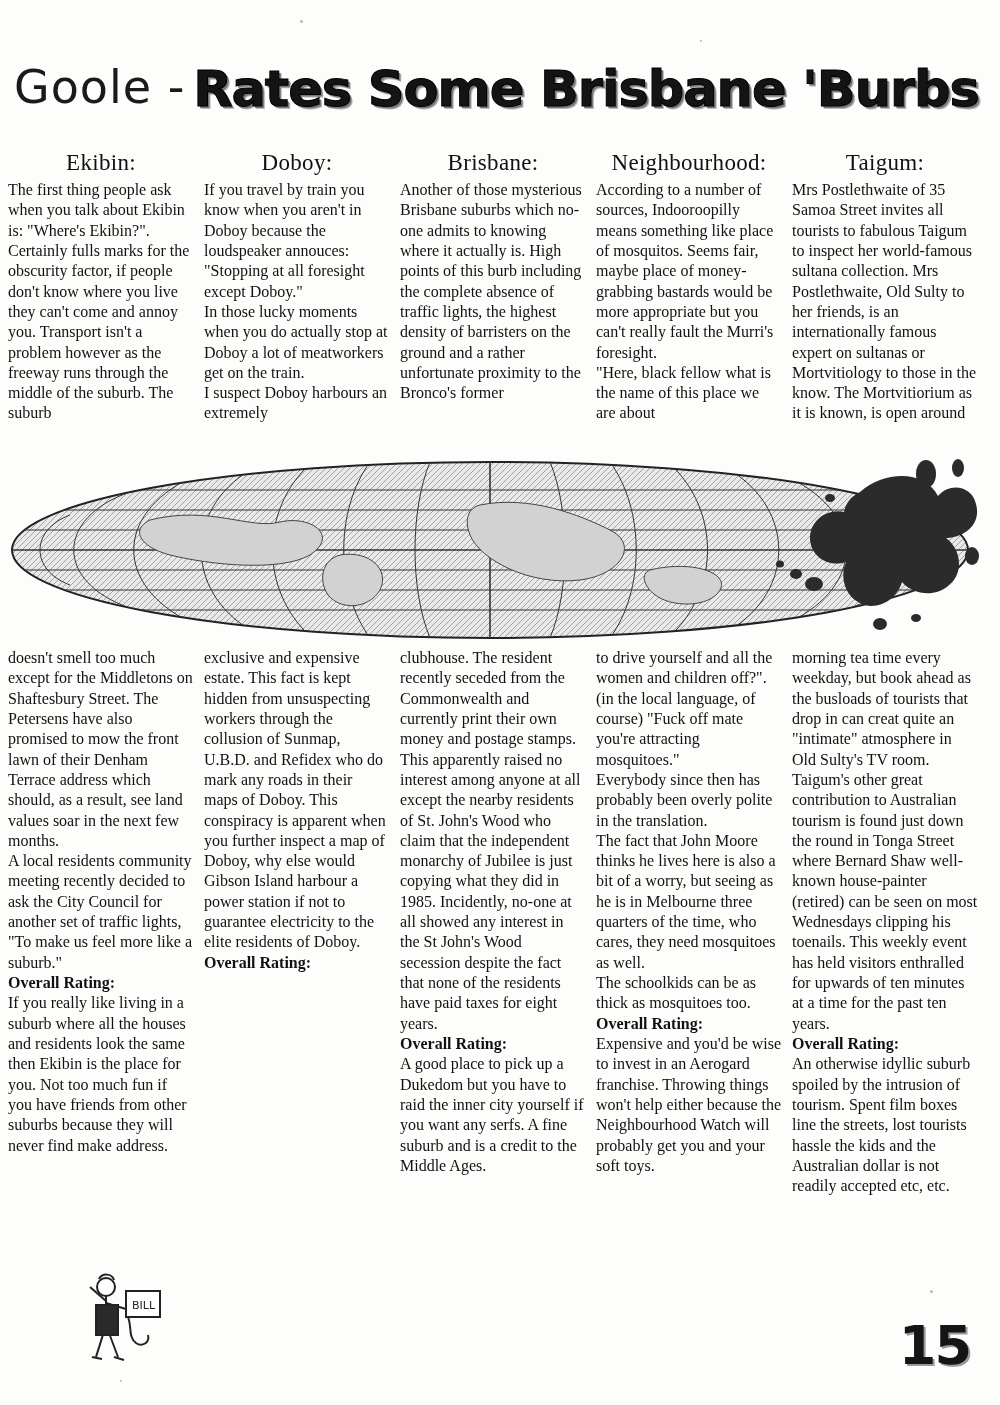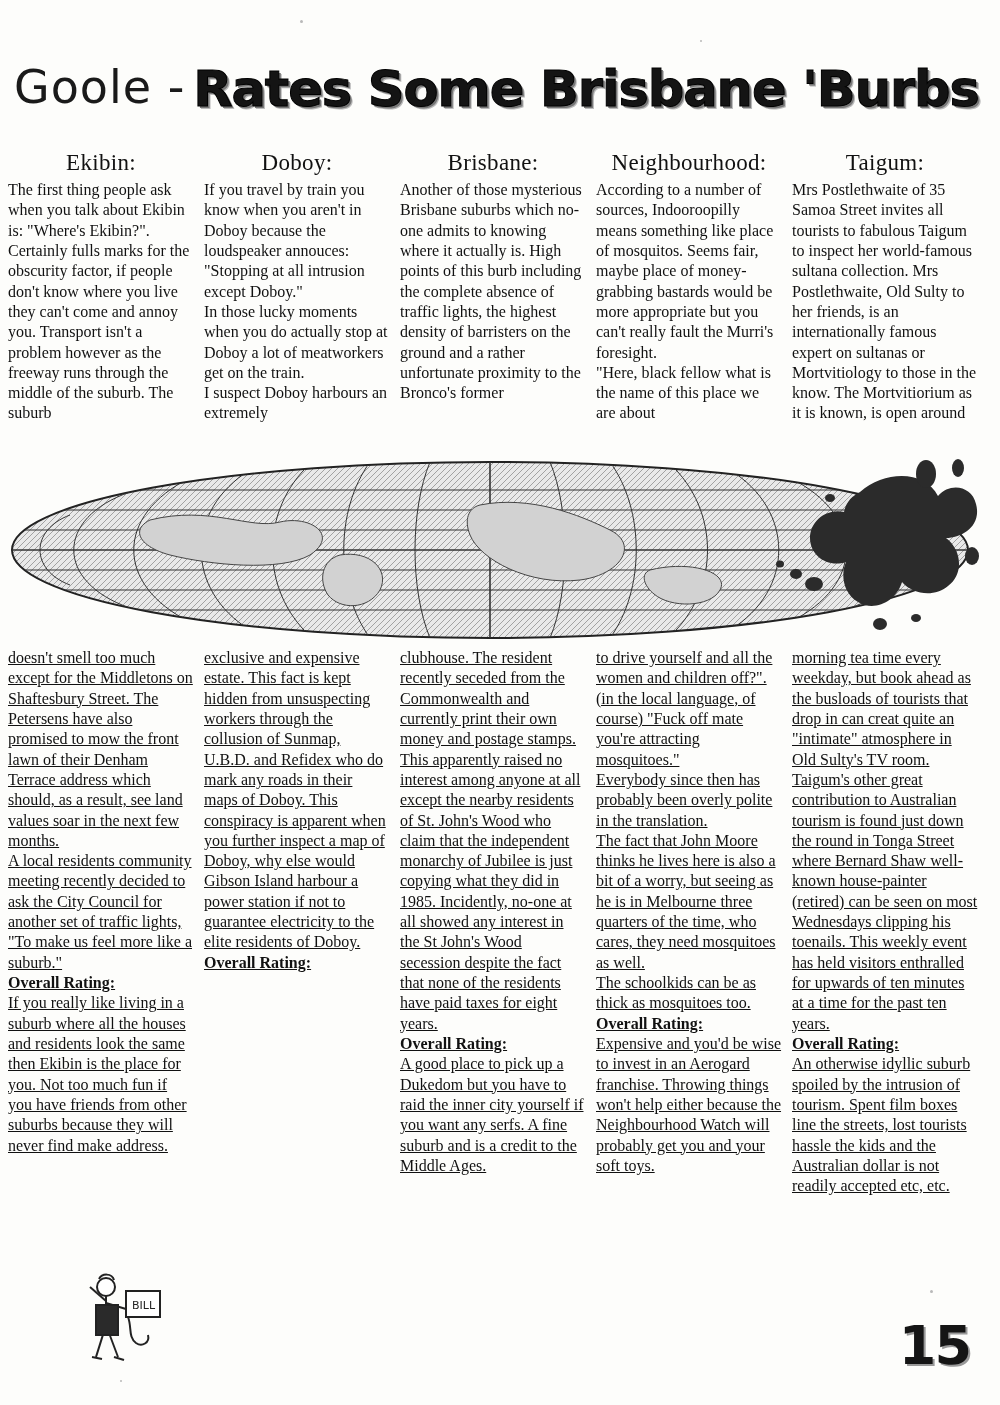--- a/index.html
+++ b/index.html
@@ -70,21 +70,20 @@
     line-height:1.27;
     text-align:left;
   }
   
   .cols-lower{
     position:absolute;
     top:648px;left:8px;
     width:984px;
     display:flex;
     gap:10px;
-    text-decoration:underline;
   }
   .rating-label{
     font-weight:bold;
   }
   
   .globe-wrap{
     position:absolute;
     top:452px;left:10px;
     width:980px;height:205px;
     pointer-events:none;
@@ -129,21 +128,21 @@
 
   <div class="cols">
 
     <div class="col">
       <div class="colhead">Ekibin:</div>
       <div class="body-text">The first thing people ask when you talk about Ekibin is: "Where's Ekibin?". Certainly fulls marks for the obscurity factor, if people don't know where you live they can't come and annoy you. Transport isn't a problem however as the freeway runs through the middle of the suburb. The suburb</div>
     </div>
 
     <div class="col">
       <div class="colhead">Doboy:</div>
-      <div class="body-text"><span>If you travel by train you know when you aren't in Doboy because the loudspeaker annouces: "Stopping at all intrusion except Doboy."</span><br><span>In those lucky moments when you do actually stop at Doboy a  lot of meatworkers get on the train.</span><br><span>I suspect Doboy harbours an extremely</span></div>
+      <div class="body-text"><span>If you travel by train you know when you aren't in Doboy because the loudspeaker annouces: "Stopping at all foresight except Doboy."</span><br><span>In those lucky moments when you do actually stop at Doboy a  lot of meatworkers get on the train.</span><br><span>I suspect Doboy harbours an extremely</span></div>
     </div>
 
     <div class="col">
       <div class="colhead">Brisbane:</div>
       <div class="body-text">Another of those mysterious Brisbane suburbs which no-one admits to knowing where it actually is. High points of this burb including the complete absence of traffic lights, the highest density of barristers on the ground and a rather unfortunate proximity to the Bronco's former</div>
     </div>
 
     <div class="col">
       <div class="colhead">Neighbourhood:</div>
       <div class="body-text"><span>According to a number of sources, Indooroopilly means something like place of mosquitos. Seems fair, maybe place of money-grabbing bastards would be more appropriate but you can't really fault the Murri's foresight.</span><br><span>"Here, black fellow what is the name of this place we are about</span></div>

